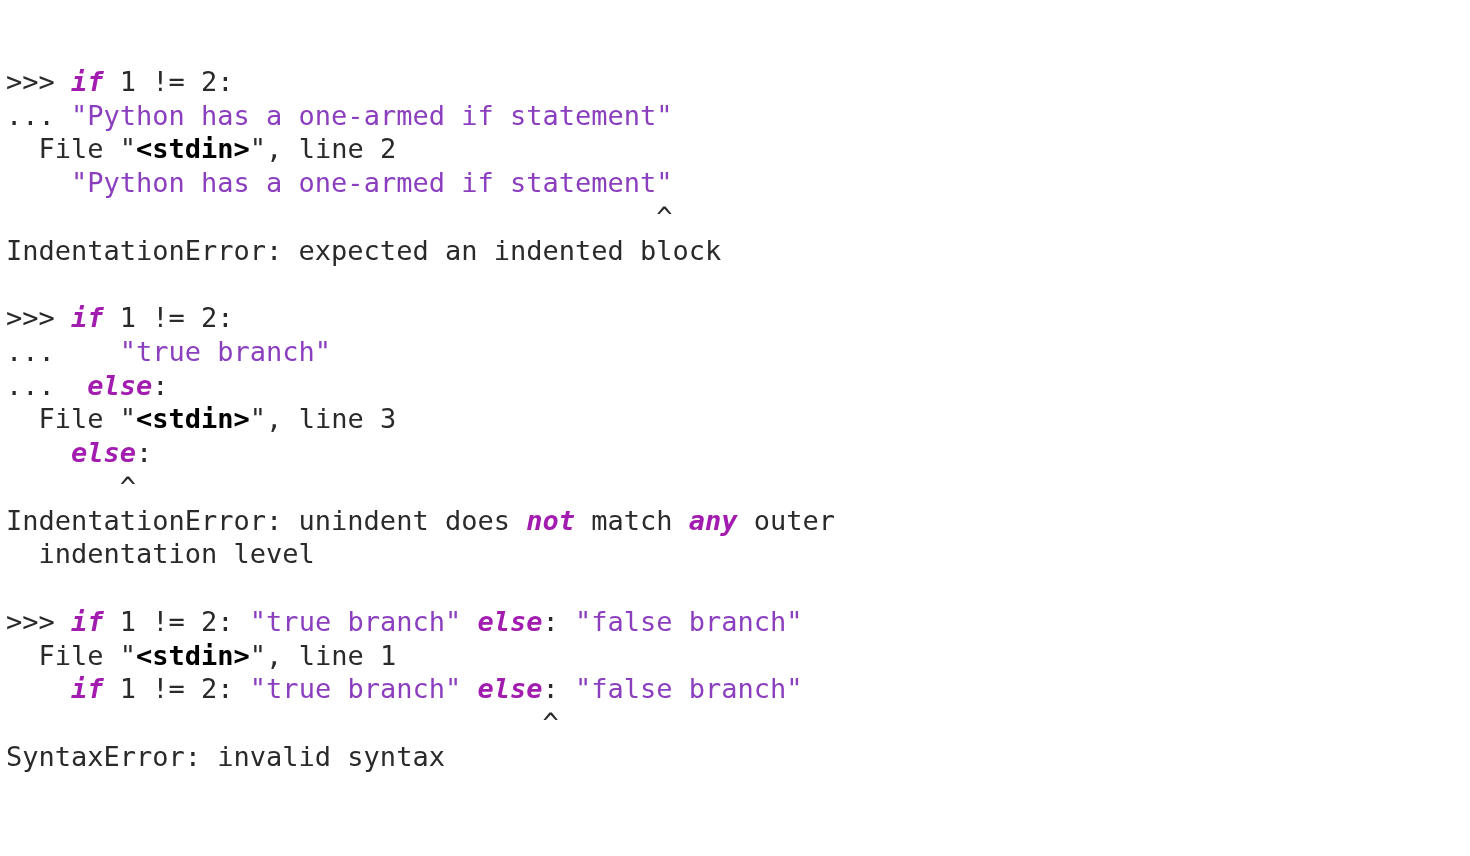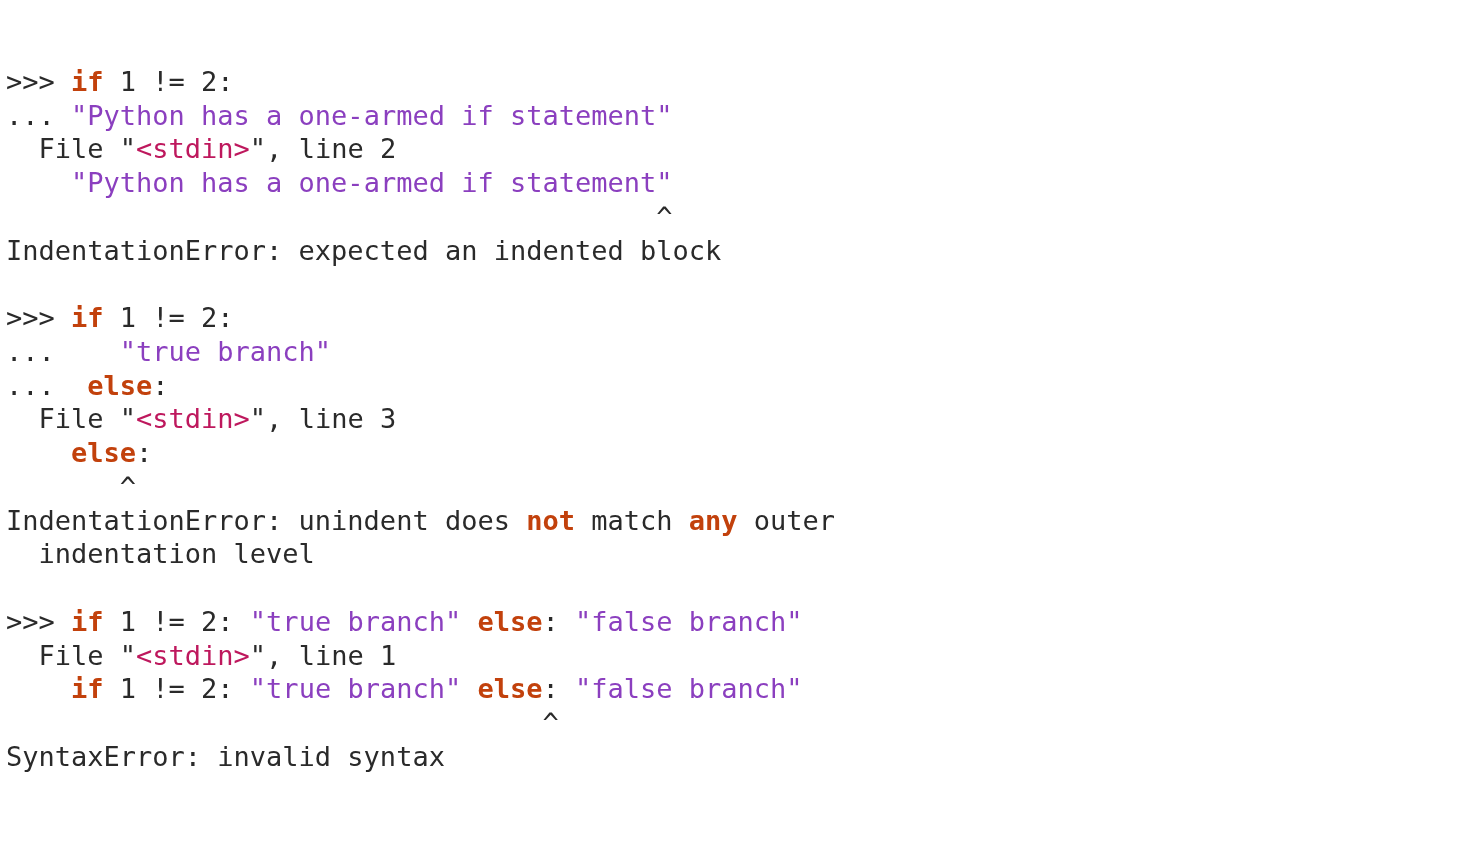--- a/index.html
+++ b/index.html
@@ -5,23 +5,23 @@
     body {
       margin: 0;
       padding: 4px 6px;
       background: #ffffff;
       font-family: "Courier New", Courier, monospace;
       font-size: 27px;
       line-height: 1.25;
       color: #2a2a2a;
       white-space: pre;
     }
-    .keyword { color: #c2410c; font-weight: bold; }
+    .keyword { color: #a21caf; font-weight: bold; font-style: italic; }
     .string  { color: #8b3fbf; }
-    .err-str { color: #be185d; }
+    .err-str { color: #000000; font-weight: bold; }
   </style>
 </head>
 <body>
 <pre id="code"><div><span>&gt;&gt;&gt; </span><span class="keyword">if</span><span> 1 != 2:</span></div><div><span>... </span><span class="string">"Python has a one-armed if statement"</span></div><div><span>  File </span><span>"</span><span class="err-str">&lt;stdin&gt;</span><span>", line 2</span></div><div><span>    </span><span class="string">"Python has a one-armed if statement"</span></div><div><span>                                        ^</span></div><div><span>IndentationError: expected an indented block</span></div><div>&nbsp;</div><div><span>&gt;&gt;&gt; </span><span class="keyword">if</span><span> 1 != 2:</span></div><div><span>...    </span><span class="string">"true branch"</span></div><div><span>...  </span><span class="keyword">else</span><span>:</span></div><div><span>  File </span><span>"</span><span class="err-str">&lt;stdin&gt;</span><span>", line 3</span></div><div><span>    </span><span class="keyword">else</span><span>:</span></div><div><span>       ^</span></div><div><span>IndentationError: unindent does </span><span class="keyword">not</span><span> match </span><span class="keyword">any</span><span> outer</span></div><div><span>  indentation level</span></div><div>&nbsp;</div><div><span>&gt;&gt;&gt; </span><span class="keyword">if</span><span> 1 != 2: </span><span class="string">"true branch"</span><span> </span><span class="keyword">else</span><span>: </span><span class="string">"false branch"</span></div><div><span>  File </span><span>"</span><span class="err-str">&lt;stdin&gt;</span><span>", line 1</span></div><div><span>    </span><span class="keyword">if</span><span> 1 != 2: </span><span class="string">"true branch"</span><span> </span><span class="keyword">else</span><span>: </span><span class="string">"false branch"</span></div><div><span>                                 ^</span></div><div><span>SyntaxError: invalid syntax</span></div></pre>
 
 
 
 
 
 

